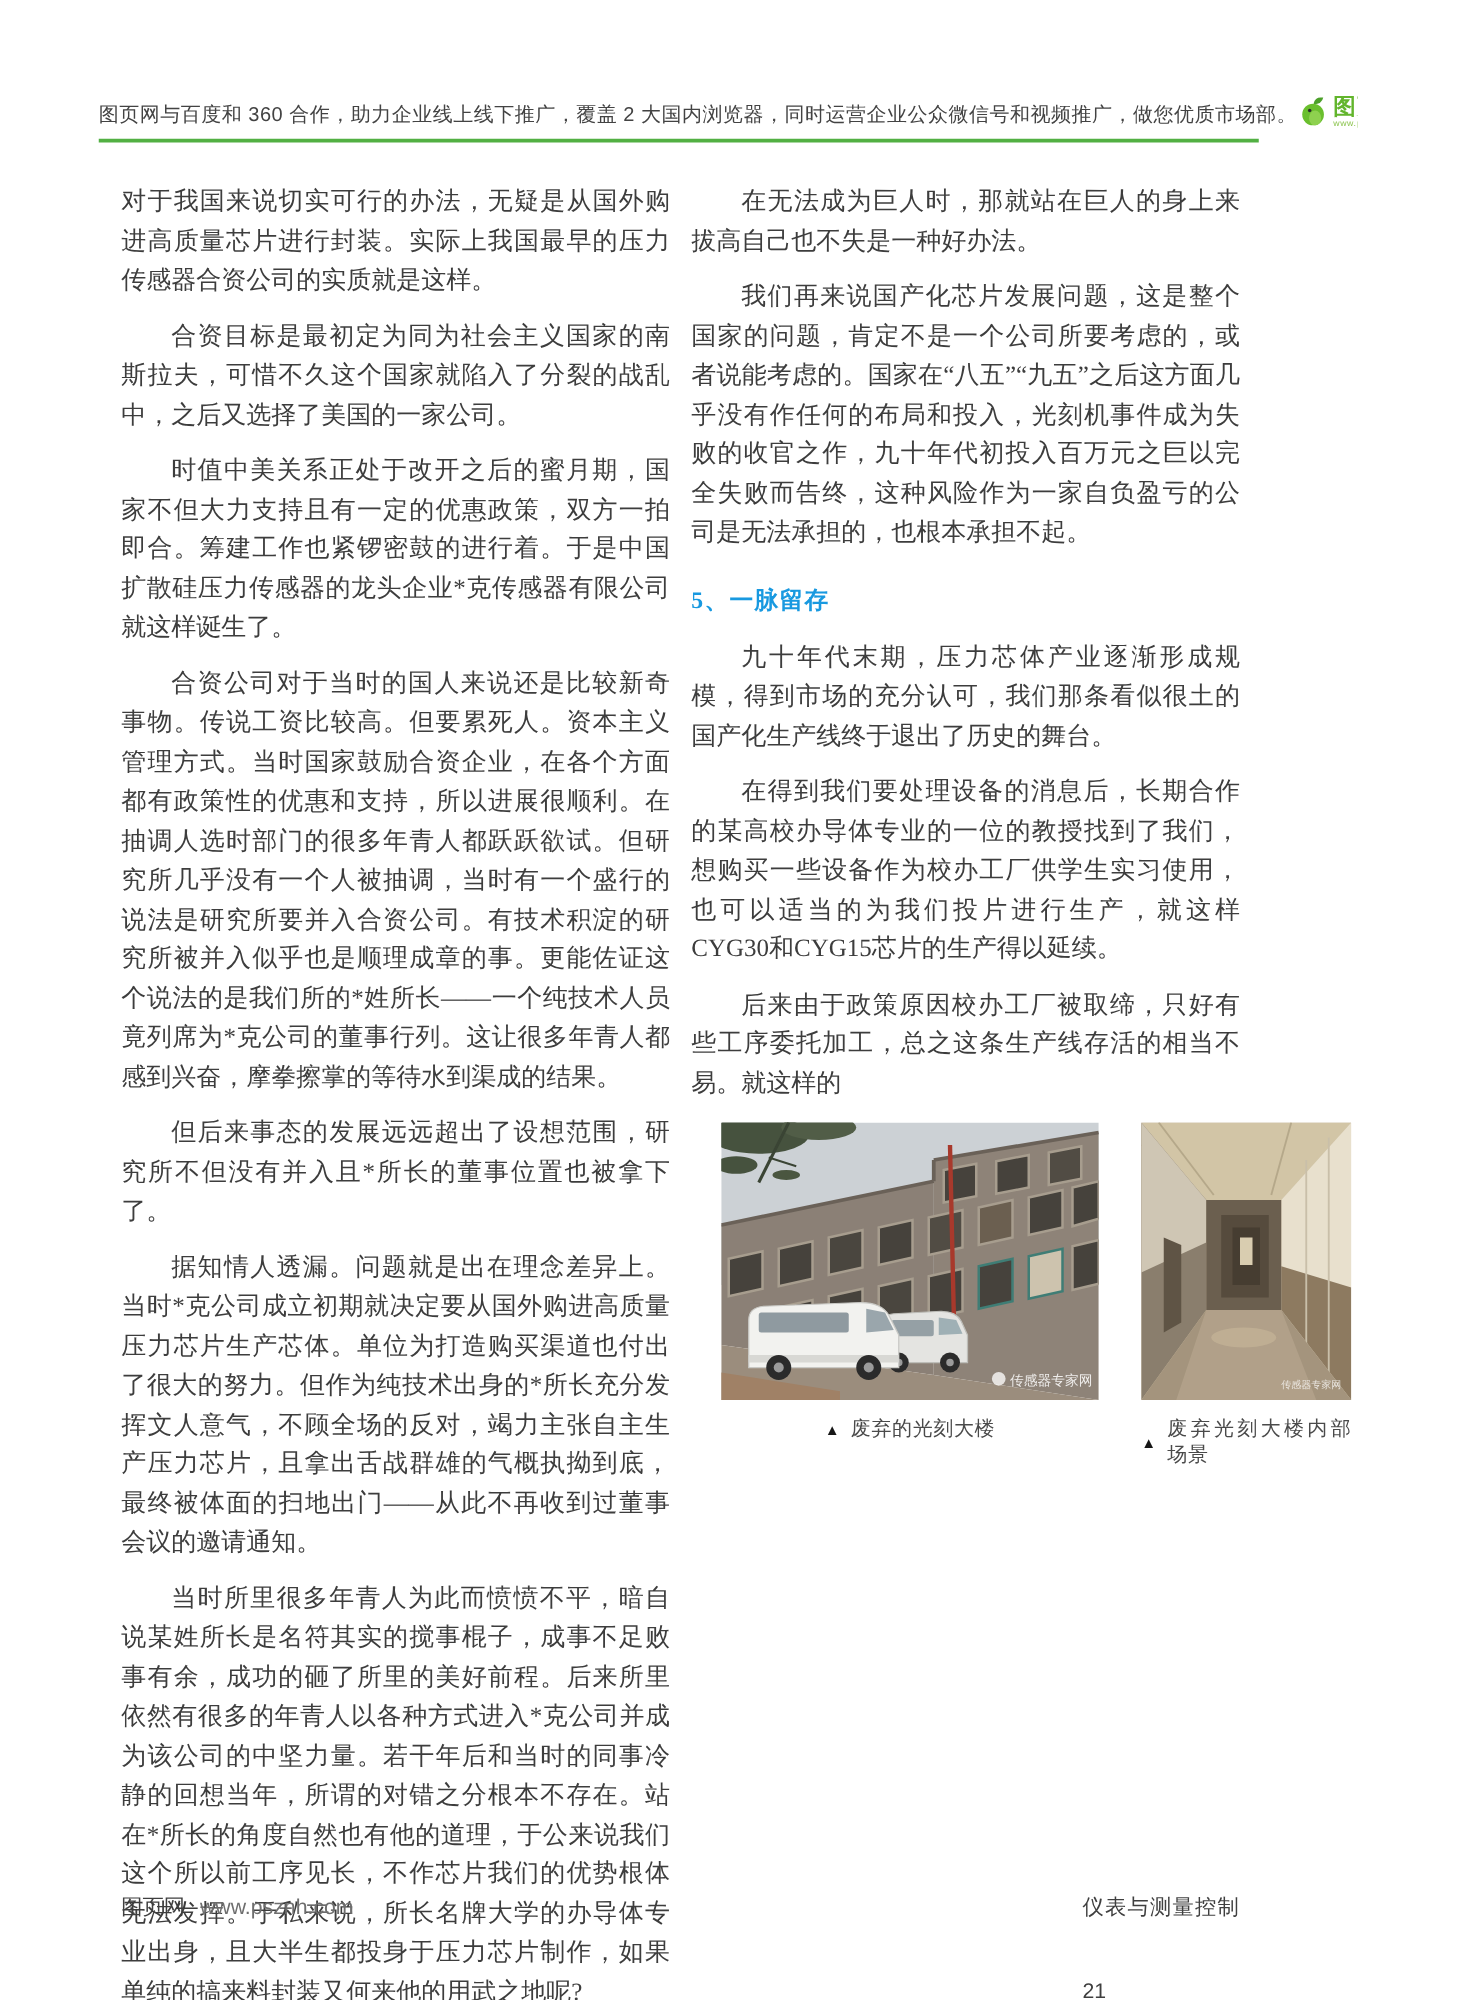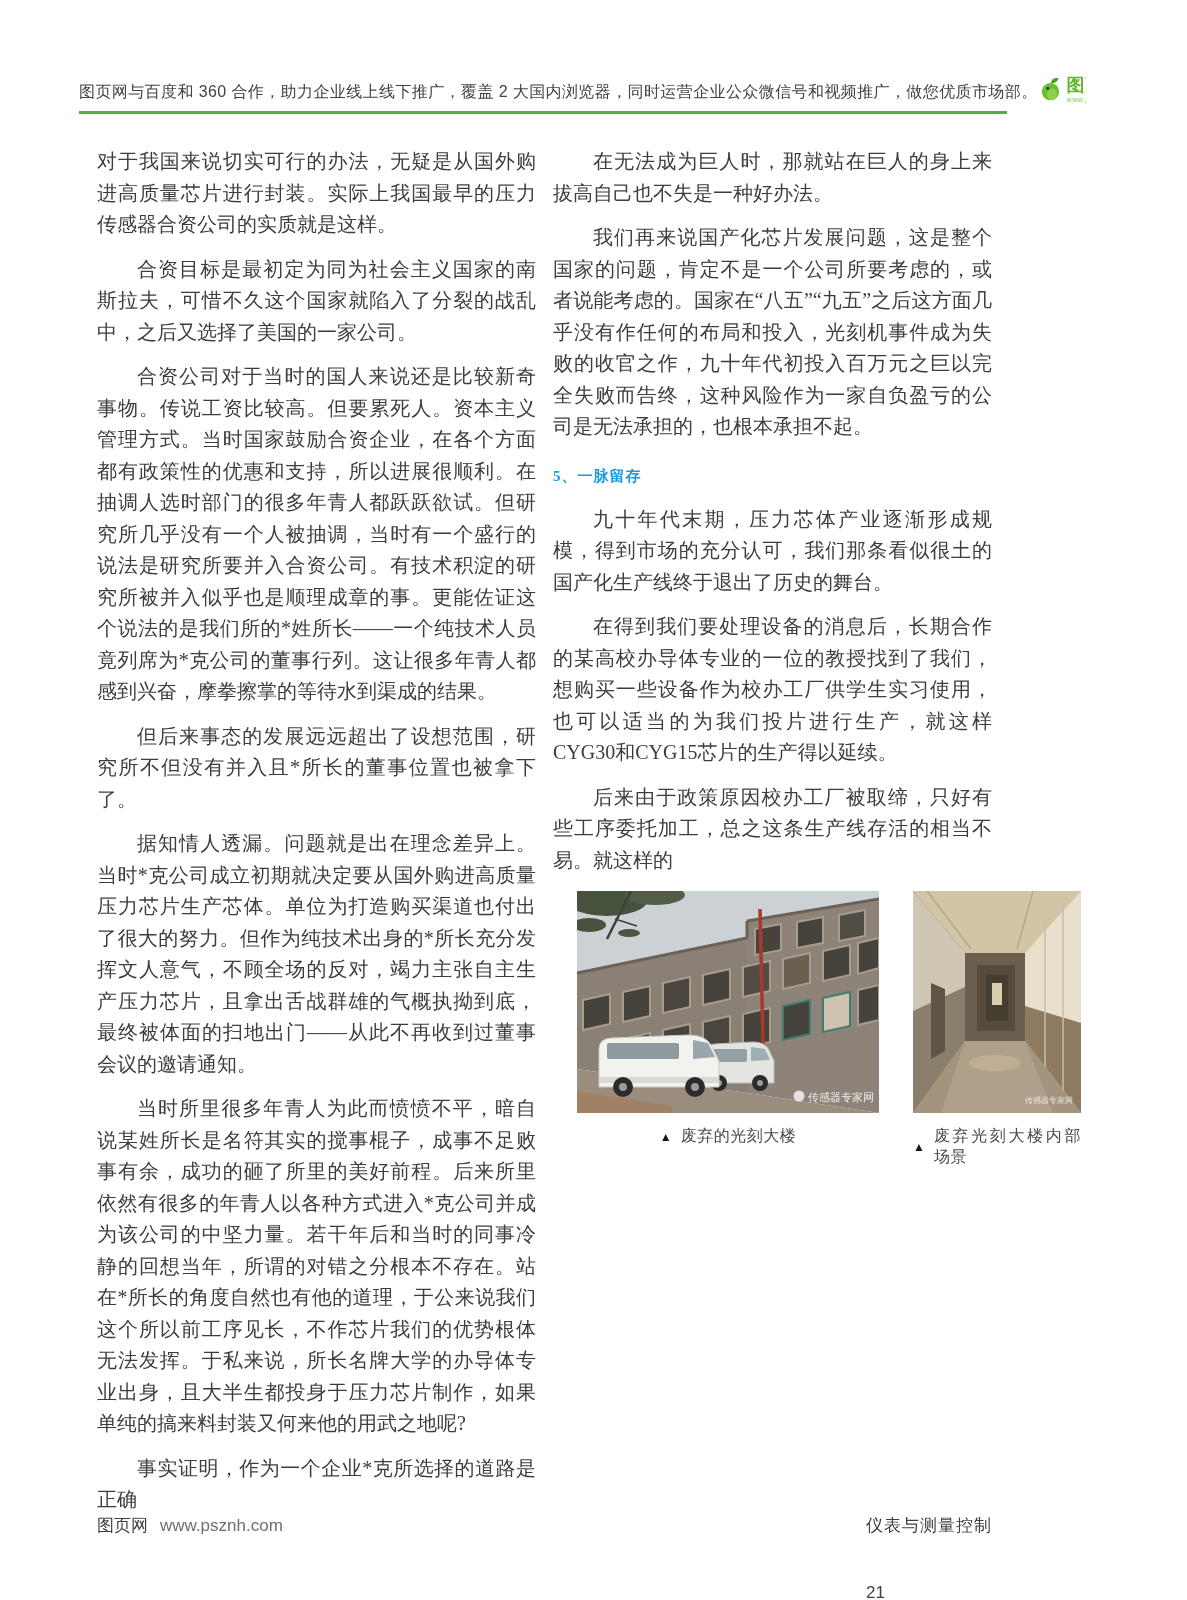--- a/index.html
+++ b/index.html
@@ -14,21 +14,21 @@
   .logo{display:flex;align-items:center;gap:3px;}
   .logo-stack{display:flex;flex-direction:column;line-height:1;}
   .logo-text{color:#62b52c;font-weight:bold;font-size:18px;letter-spacing:1px;}
   .logo-sub{color:#8cc44f;font-size:7px;margin-top:2px;letter-spacing:.5px;}
   .green-rule{height:3px;background:#52b043;margin-top:8px;}
   
   .columns{position:absolute;top:146px;left:97px;right:94px;display:flex;gap:17px;}
   .col{flex:1;min-width:0;text-align:justify;font-family:Liberation Serif, serif;}
   .para{font-size:20px;line-height:31.5px;margin:0 0 13px;color:#3d3d3d;}
   .indent{text-indent:2em;}
-  .section-heading{color:#1899e0;font-size:15px;font-weight:bold;margin:24px 0 18px;letter-spacing:1px;}
+  .section-heading{color:#1899e0;font-size:19px;font-weight:bold;margin:24px 0 18px;letter-spacing:1px;}
   
   .figures{display:flex;gap:10px;margin-top:15px;}
   .fig{margin:0;display:flex;flex-direction:column;padding-left:24px;}
   .fig svg{display:block;}
   .caption{display:flex;justify-content:center;align-items:center;gap:9px;margin-top:13px;}
   .caption-text{font-size:16px;color:#4a4a4a;letter-spacing:.5px;}
   .tri{font-size:12px;color:#161616;line-height:1;}
   
   .footer{position:absolute;left:97px;right:94px;top:1514px;display:flex;justify-content:space-between;align-items:baseline;}
   .footer-left{display:flex;align-items:baseline;gap:12px;}
@@ -60,20 +60,21 @@
       </span>
     </div>
     <div class="green-rule"></div>
   </header>
 
   <main class="columns">
 
     <section class="col">
       <p class="para">对于我国来说切实可行的办法，无疑是从国外购进高质量芯片进行封装。实际上我国最早的压力传感器合资公司的实质就是这样。</p>
       <p class="para indent">合资目标是最初定为同为社会主义国家的南斯拉夫，可惜不久这个国家就陷入了分裂的战乱中，之后又选择了美国的一家公司。</p>
+      <p class="para indent">时值中美关系正处于改开之后的蜜月期，国家不但大力支持且有一定的优惠政策，双方一拍即合。筹建工作也紧锣密鼓的进行着。于是中国扩散硅压力传感器的龙头企业*克传感器有限公司就这样诞生了。</p>
       <p class="para indent">合资公司对于当时的国人来说还是比较新奇事物。传说工资比较高。但要累死人。资本主义管理方式。当时国家鼓励合资企业，在各个方面都有政策性的优惠和支持，所以进展很顺利。在抽调人选时部门的很多年青人都跃跃欲试。但研究所几乎没有一个人被抽调，当时有一个盛行的说法是研究所要并入合资公司。有技术积淀的研究所被并入似乎也是顺理成章的事。更能佐证这个说法的是我们所的*姓所长——一个纯技术人员竟列席为*克公司的董事行列。这让很多年青人都感到兴奋，摩拳擦掌的等待水到渠成的结果。</p>
       <p class="para indent">但后来事态的发展远远超出了设想范围，研究所不但没有并入且*所长的董事位置也被拿下了。</p>
       <p class="para indent">据知情人透漏。问题就是出在理念差异上。当时*克公司成立初期就决定要从国外购进高质量压力芯片生产芯体。单位为打造购买渠道也付出了很大的努力。但作为纯技术出身的*所长充分发挥文人意气，不顾全场的反对，竭力主张自主生产压力芯片，且拿出舌战群雄的气概执拗到底，最终被体面的扫地出门——从此不再收到过董事会议的邀请通知。</p>
       <p class="para indent">当时所里很多年青人为此而愤愤不平，暗自说某姓所长是名符其实的搅事棍子，成事不足败事有余，成功的砸了所里的美好前程。后来所里依然有很多的年青人以各种方式进入*克公司并成为该公司的中坚力量。若干年后和当时的同事冷静的回想当年，所谓的对错之分根本不存在。站在*所长的角度自然也有他的道理，于公来说我们这个所以前工序见长，不作芯片我们的优势根体无法发挥。于私来说，所长名牌大学的办导体专业出身，且大半生都投身于压力芯片制作，如果单纯的搞来料封装又何来他的用武之地呢?</p>
       <p class="para indent">事实证明，作为一个企业*克所选择的道路是正确</p>
     </section>
 
     <section class="col">
       <p class="para indent">在无法成为巨人时，那就站在巨人的身上来拔高自己也不失是一种好办法。</p>
       <p class="para indent">我们再来说国产化芯片发展问题，这是整个国家的问题，肯定不是一个公司所要考虑的，或者说能考虑的。国家在“八五”“九五”之后这方面几乎没有作任何的布局和投入，光刻机事件成为失败的收官之作，九十年代初投入百万元之巨以完全失败而告终，这种风险作为一家自负盈亏的公司是无法承担的，也根本承担不起。</p>

